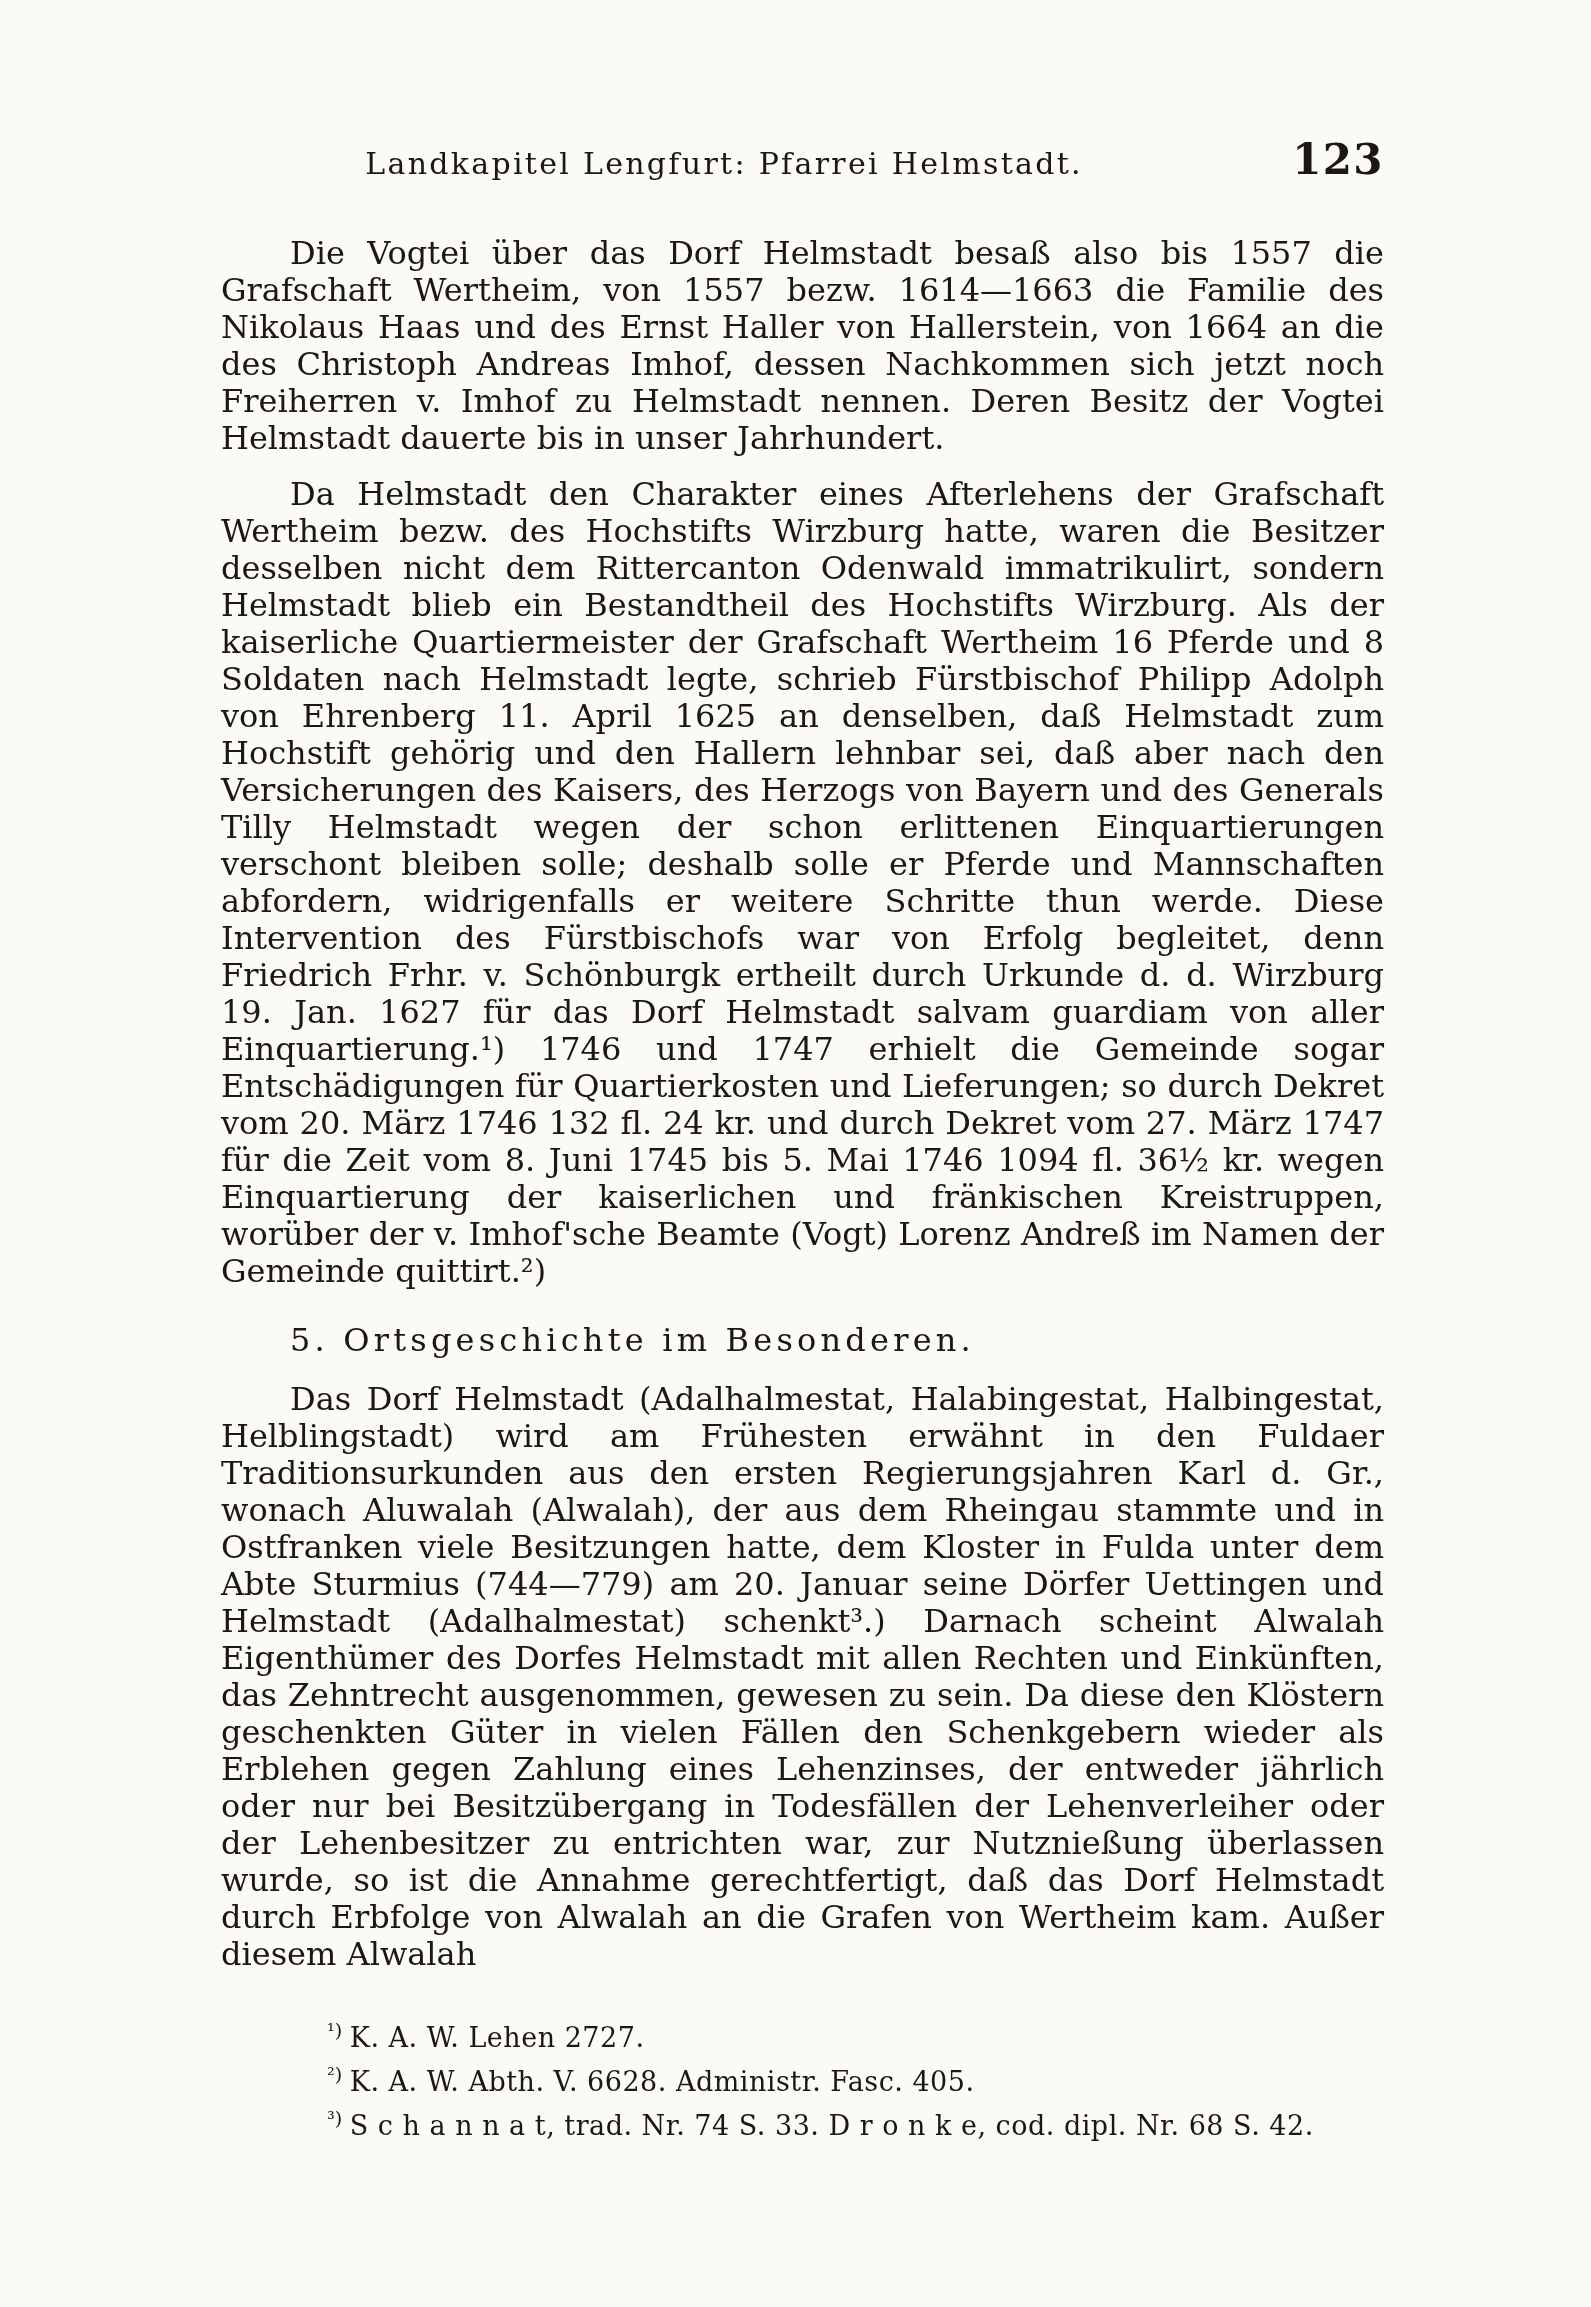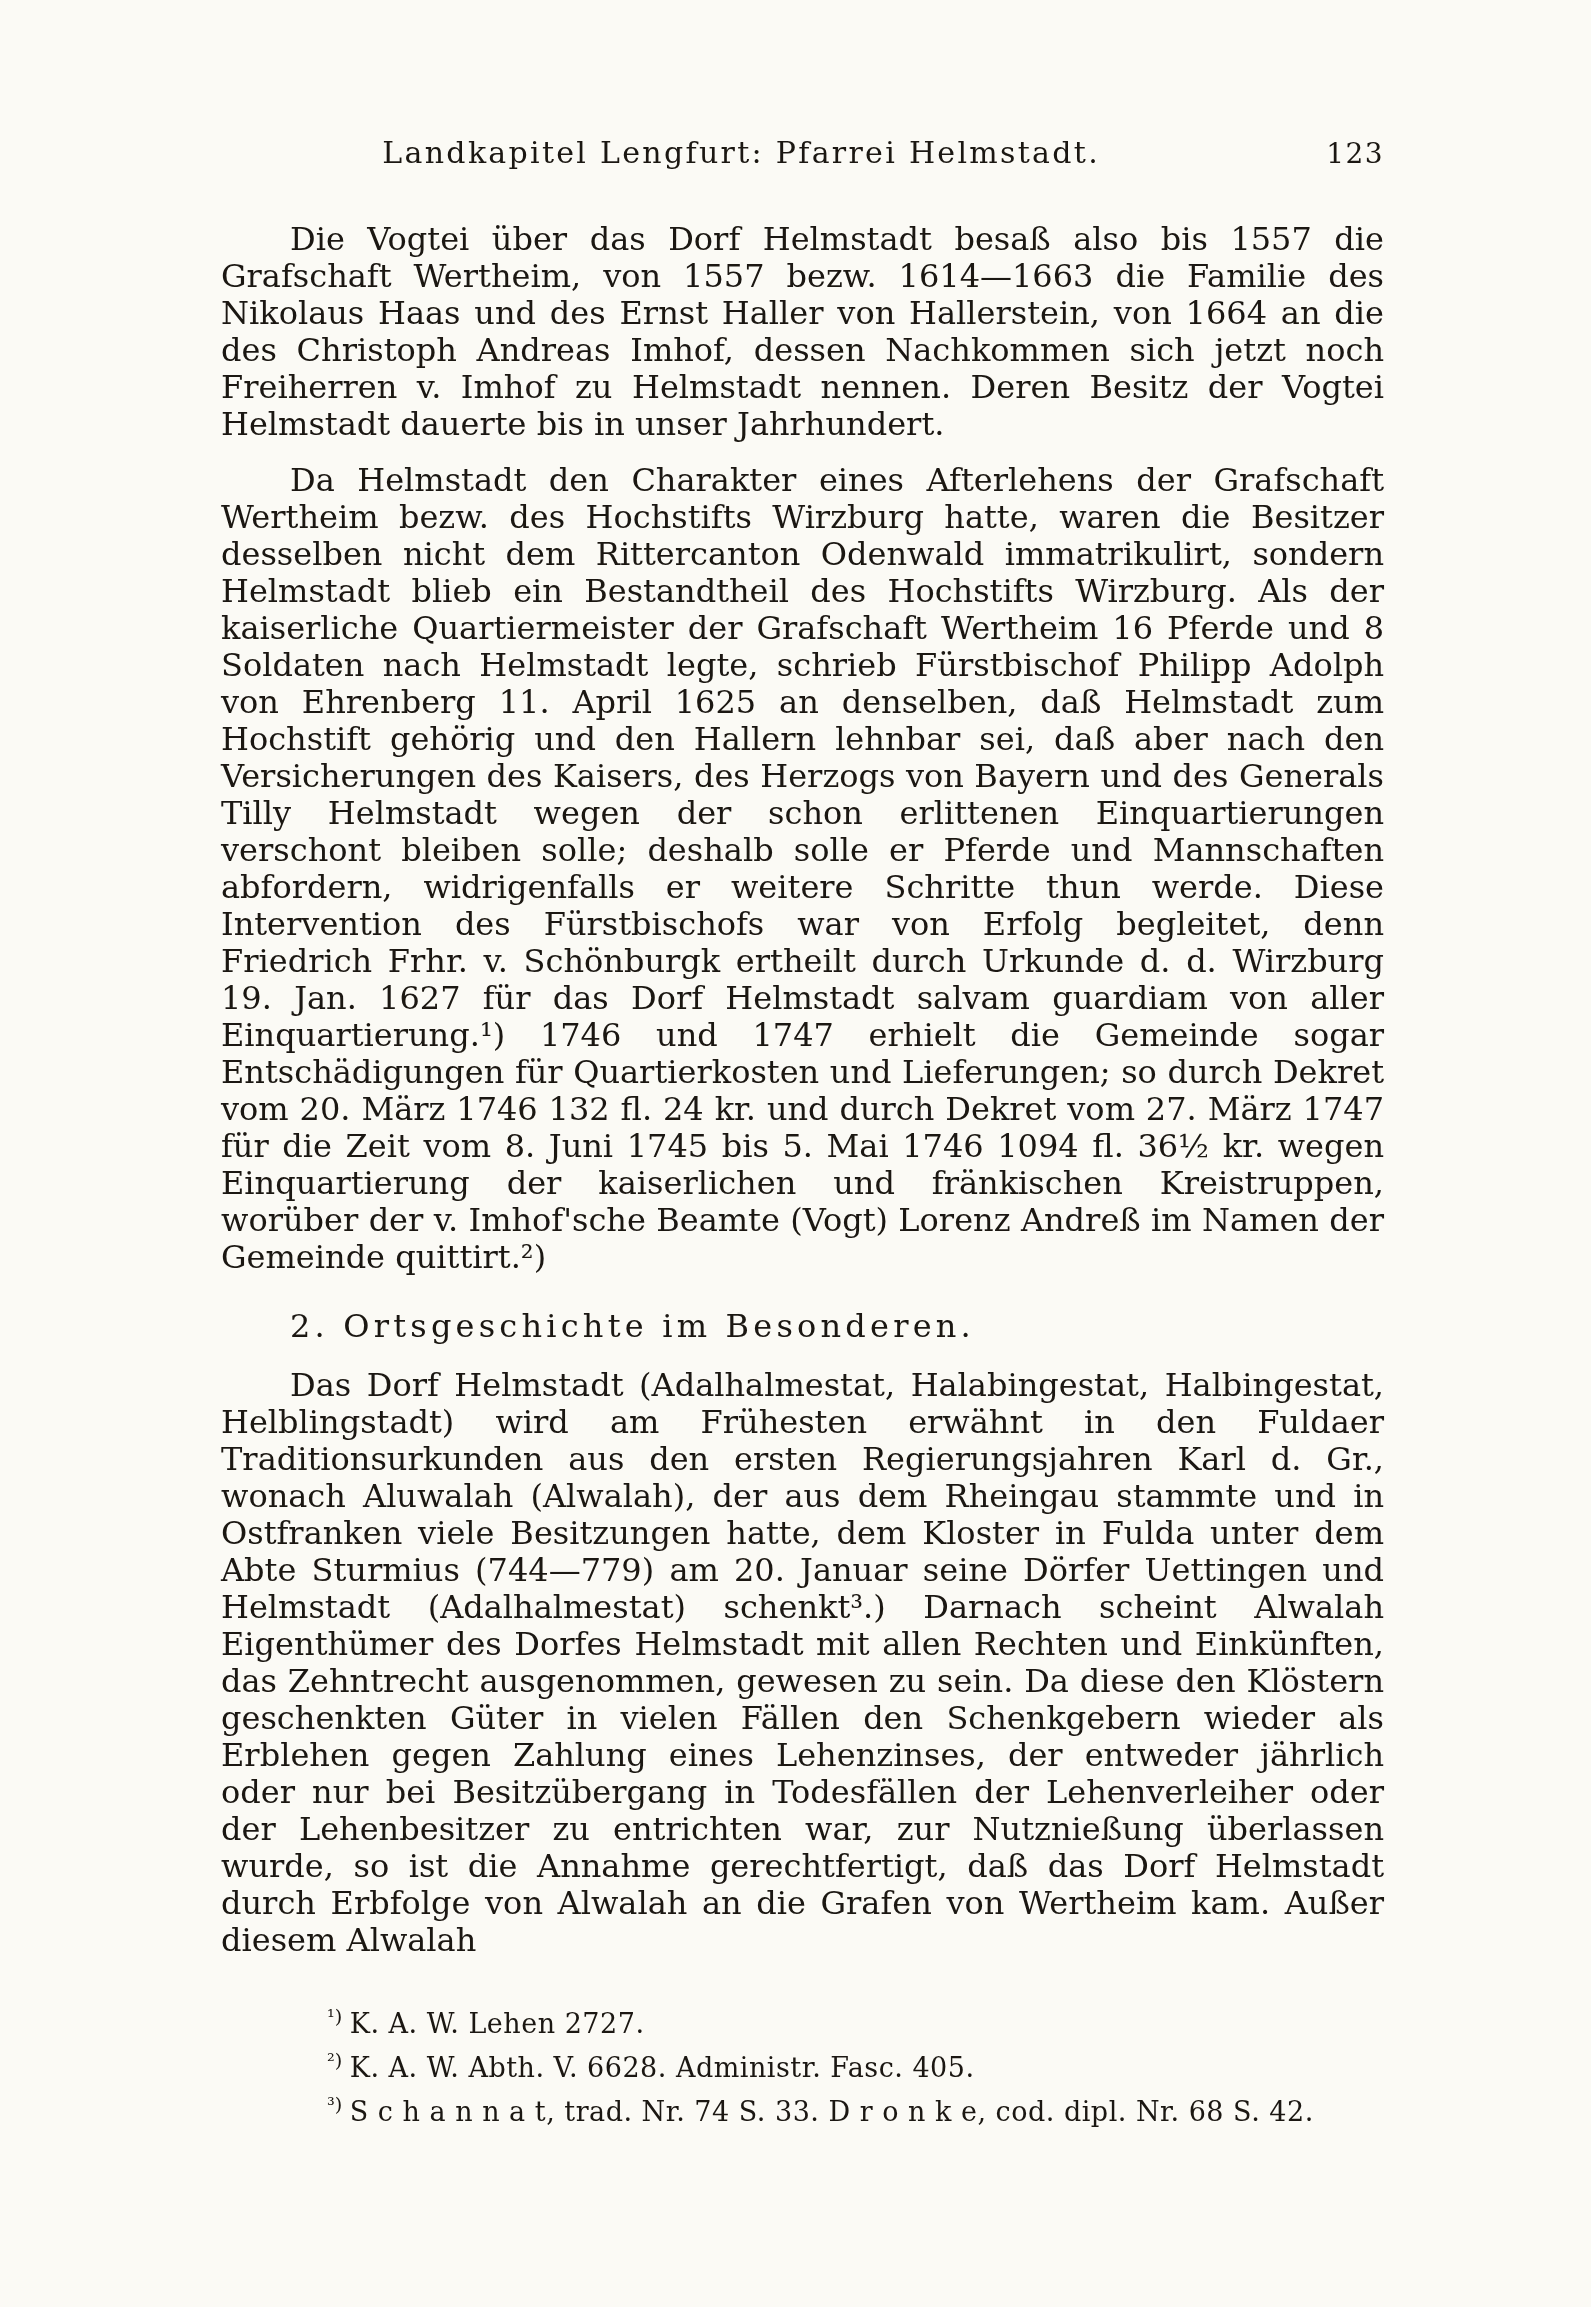--- a/index.html
+++ b/index.html
@@ -30,22 +30,22 @@
   }
   .running-title {
     flex: 1;
     text-align: center;
     letter-spacing: 2.3px;
     padding-left: 55px; 
     padding-right: 120px;
     white-space: nowrap;
   }
   .page-number {
-    font-size: 28px;
-    font-weight: normal;
+    font-size: 42px;
+    font-weight: bold;
     letter-spacing: 1.4px;
   }
   .body-text {
     font-size: 32px;
     line-height: 37px;
     text-align: justify;
     text-justify: inter-word;
   }
   .para {
     margin: 0 0 19.4px 0;
@@ -90,21 +90,21 @@
       <span class="running-title">Landkapitel Lengfurt: Pfarrei Helmstadt.</span>
       <span class="page-number">123</span>
     </div>
 
     <div class="body-text">
 
       <p class="para">Die Vogtei über das Dorf Helmstadt besaß also bis 1557 die Grafschaft Wertheim, von 1557 bezw. 1614—1663 die Familie des Nikolaus Haas und des Ernst Haller von Hallerstein, von 1664 an die des Christoph Andreas Imhof, dessen Nachkommen sich jetzt noch Freiherren v. Imhof zu Helmstadt nennen. Deren Besitz der Vogtei Helmstadt dauerte bis in unser Jahrhundert.</p>
 
       <p class="para">Da Helmstadt den Charakter eines Afterlehens der Grafschaft Wertheim bezw. des Hochstifts Wirzburg hatte, waren die Besitzer desselben nicht dem Rittercanton Odenwald immatrikulirt, sondern Helmstadt blieb ein Bestandtheil des Hochstifts Wirzburg. Als der kaiserliche Quartiermeister der Grafschaft Wertheim 16 Pferde und 8 Soldaten nach Helmstadt legte, schrieb Fürstbischof Philipp Adolph von Ehrenberg 11. April 1625 an denselben, daß Helmstadt zum Hochstift gehörig und den Hallern lehnbar sei, daß aber nach den Versicherungen des Kaisers, des Herzogs von Bayern und des Generals Tilly Helmstadt wegen der schon erlittenen Einquartierungen verschont bleiben solle; deshalb solle er Pferde und Mannschaften abfordern, widrigenfalls er weitere Schritte thun werde. Diese Intervention des Fürstbischofs war von Erfolg begleitet, denn Friedrich Frhr. v. Schönburgk ertheilt durch Urkunde d. d. Wirzburg 19. Jan. 1627 für das Dorf Helmstadt salvam guardiam von aller Einquartierung.¹)  1746 und 1747 erhielt die Gemeinde sogar Entschädigungen für Quartierkosten und Lieferungen; so durch Dekret vom 20. März 1746 132 fl. 24 kr. und durch Dekret vom 27. März 1747 für die Zeit vom 8. Juni 1745 bis 5. Mai 1746 1094 fl. 36½ kr. wegen Einquartierung der kaiserlichen und fränkischen Kreistruppen, worüber der v. Imhof'sche Beamte (Vogt) Lorenz Andreß im Namen der Gemeinde quittirt.²)</p>
 
-      <h2 class="section-heading">2. Ortsgeschichte im Besonderen.</h2>
+      <h2 class="section-heading">5. Ortsgeschichte im Besonderen.</h2>
 
       <p class="para">Das Dorf Helmstadt (Adalhalmestat, Halabingestat, Halbingestat, Helblingstadt) wird am Frühesten erwähnt in den Fuldaer Traditionsurkunden aus den ersten Regierungsjahren Karl d. Gr., wonach Aluwalah (Alwalah), der aus dem Rheingau stammte und in Ostfranken viele Besitzungen hatte, dem Kloster in Fulda unter dem Abte Sturmius (744—779) am 20. Januar seine Dörfer Uettingen und Helmstadt (Adalhalmestat) schenkt³.)  Darnach scheint Alwalah Eigenthümer des Dorfes Helmstadt mit allen Rechten und Einkünften, das Zehntrecht ausgenommen, gewesen zu sein. Da diese den Klöstern geschenkten Güter in vielen Fällen den Schenkgebern wieder als Erblehen gegen Zahlung eines Lehenzinses, der entweder jährlich oder nur bei Besitzübergang in Todesfällen der Lehenverleiher oder der Lehenbesitzer zu entrichten war, zur Nutznießung überlassen wurde, so ist die Annahme gerechtfertigt, daß das Dorf Helmstadt durch Erbfolge von Alwalah an die Grafen von Wertheim kam. Außer diesem Alwalah</p>
 
     </div>
 
     <div class="footnotes">
 
       <div class="footnote">
         <span class="fn-marker">¹)</span><span class="fn-text">K. A. W. Lehen 2727.</span>
       </div>

